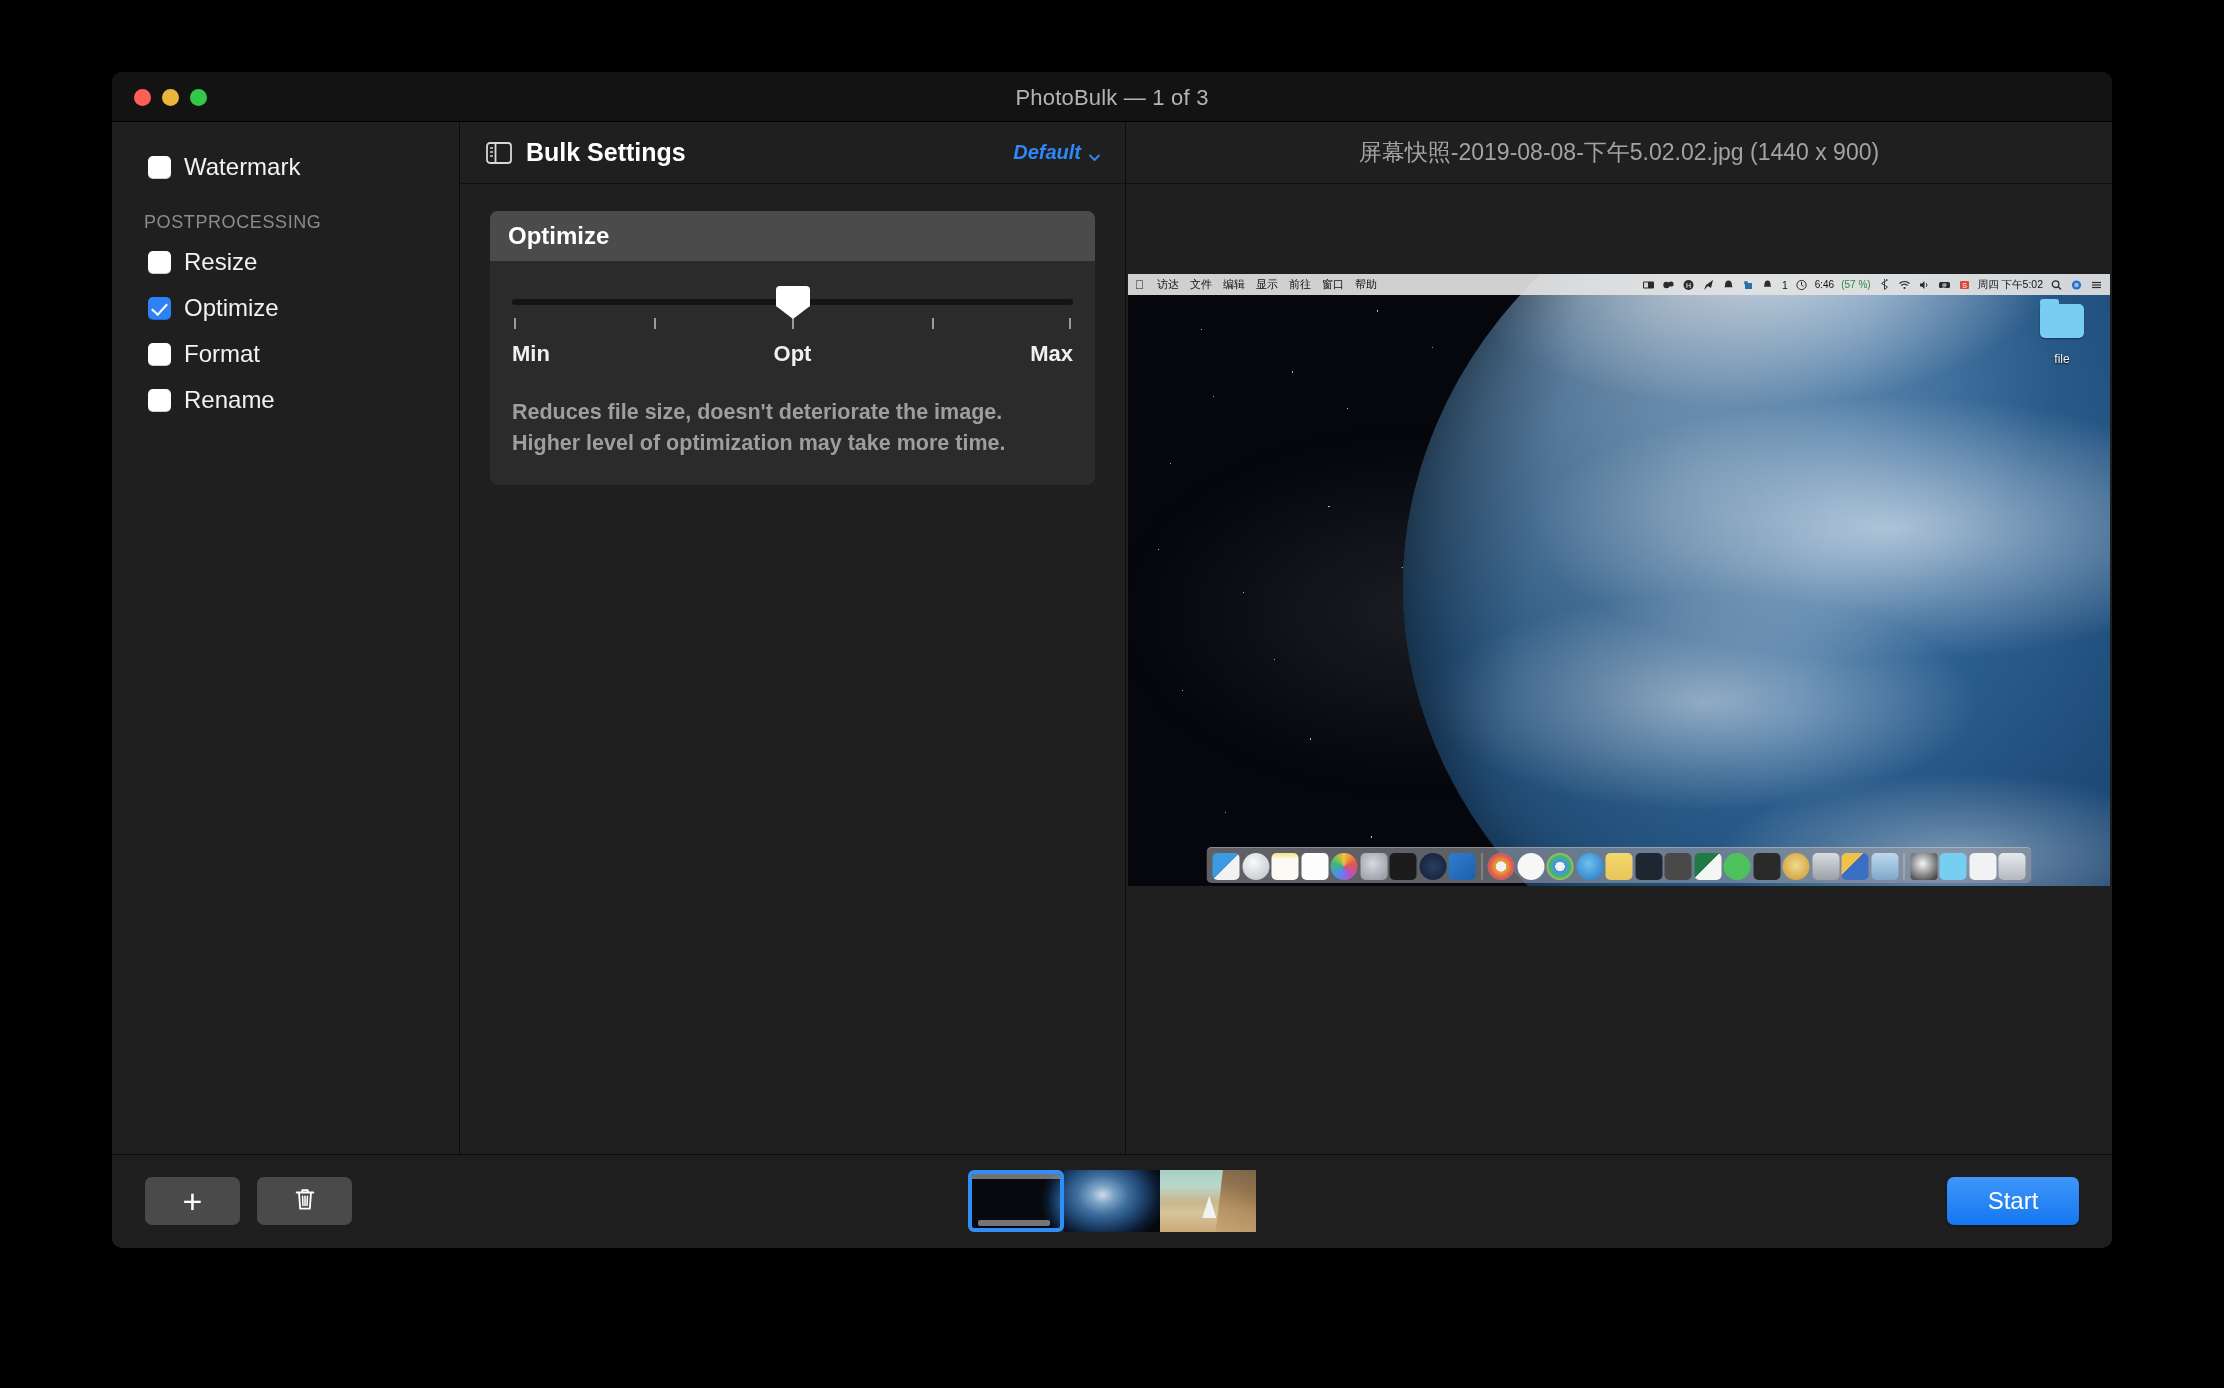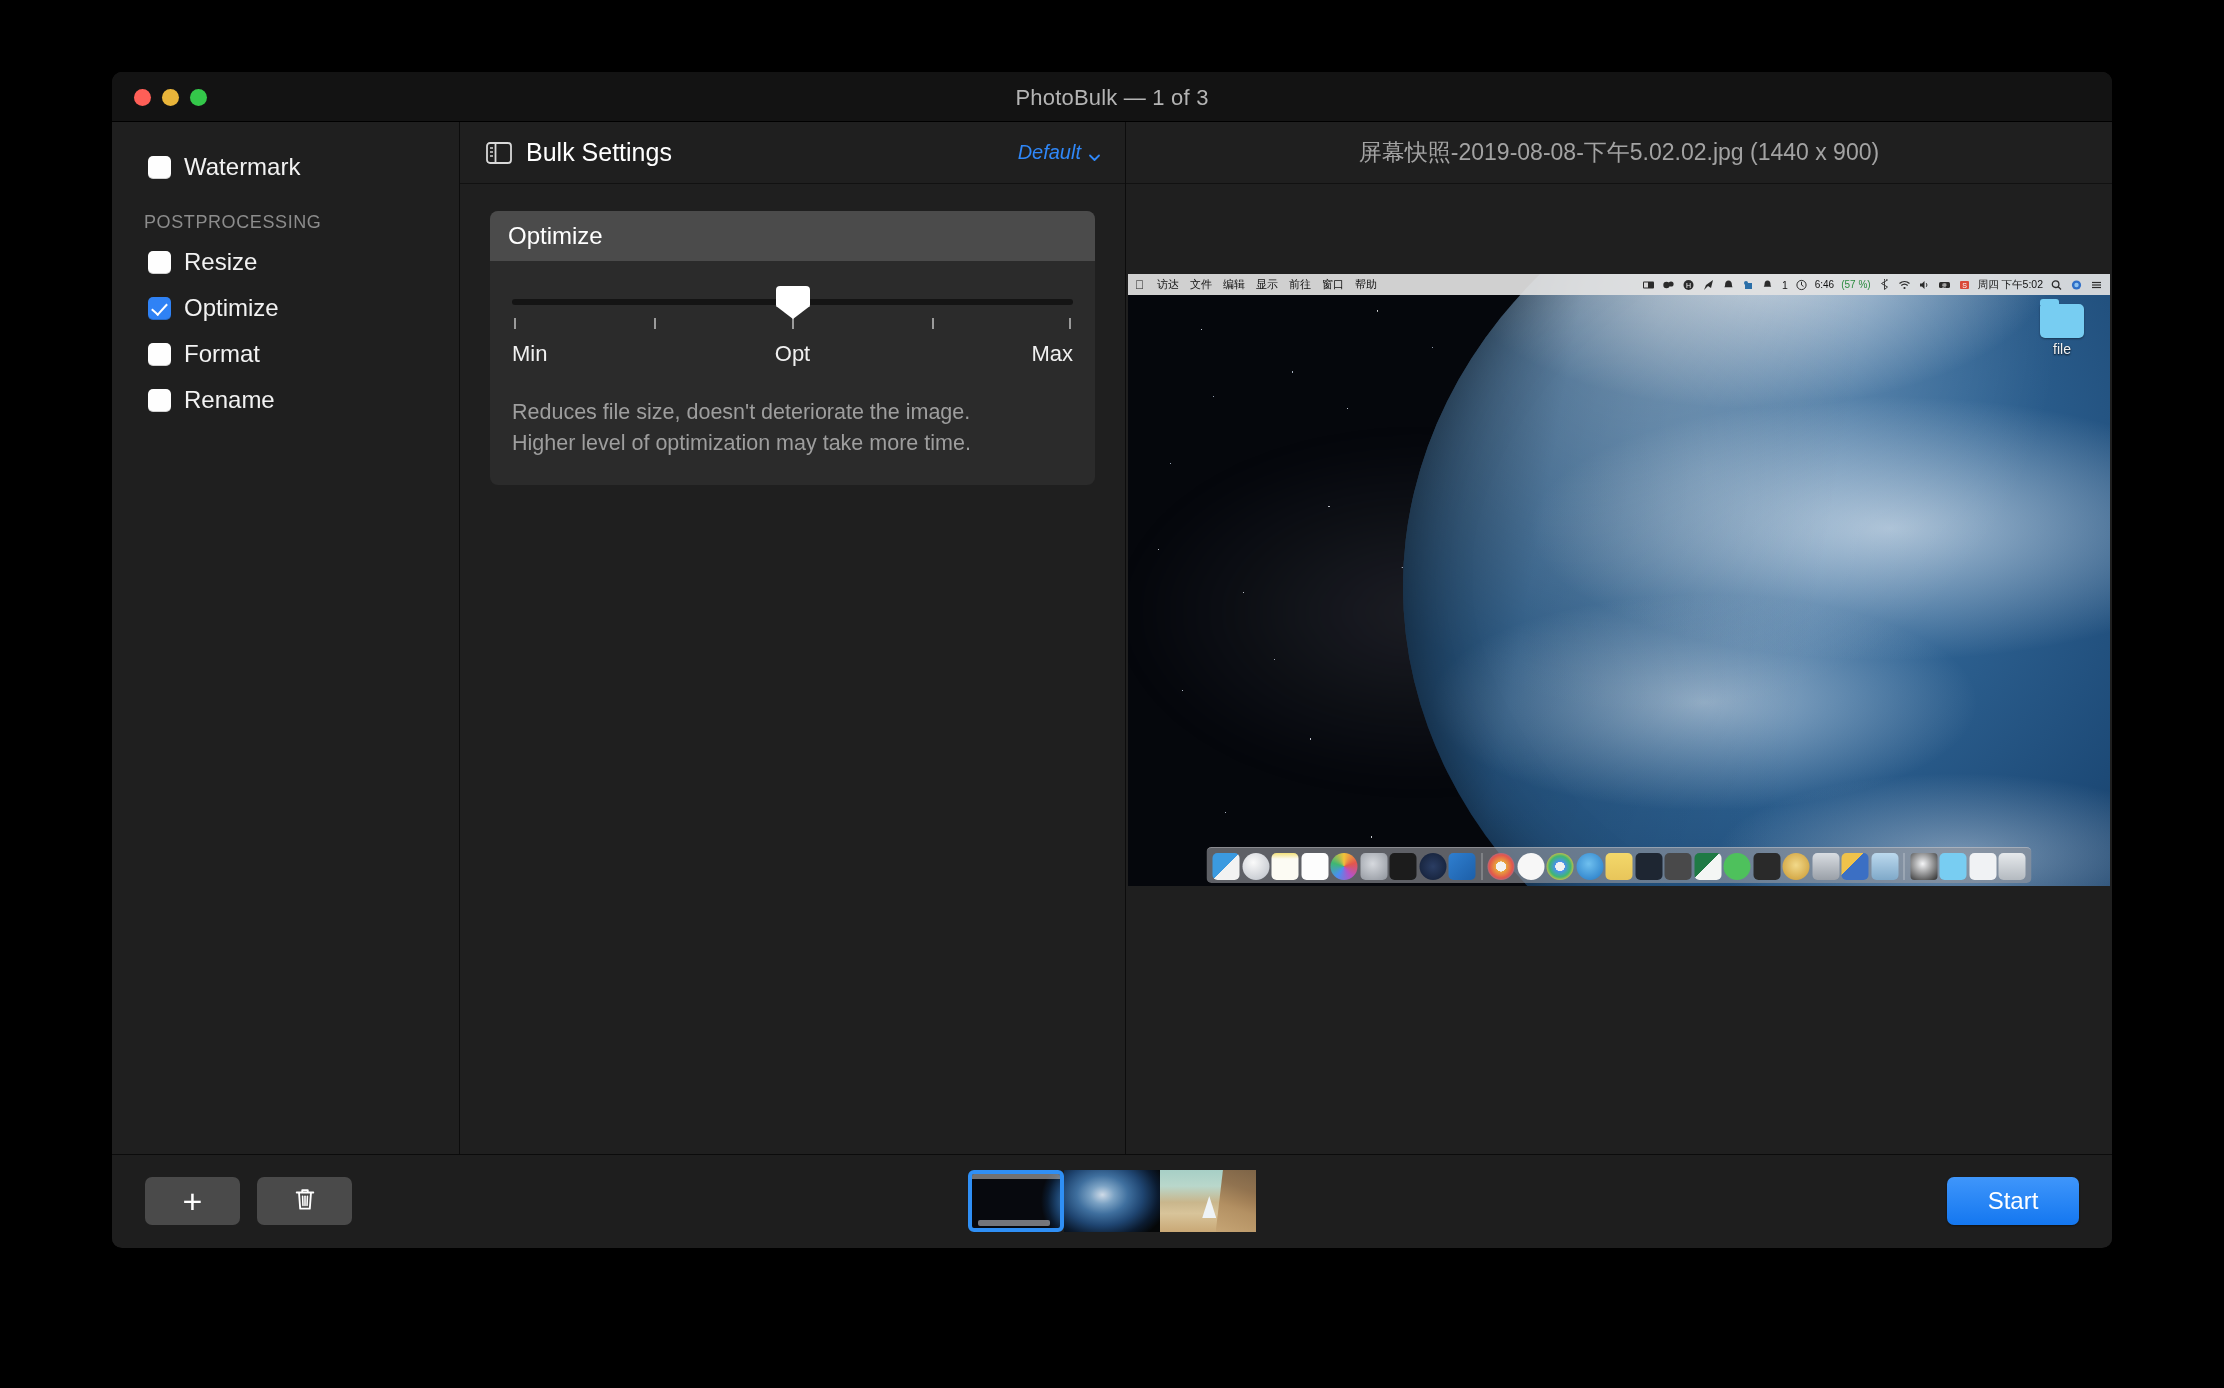--- a/index.html
+++ b/index.html
@@ -77,20 +77,21 @@
     font-size: 18px; color: #8c8c8c;
     letter-spacing: .6px;
     padding: 22px 0 6px 32px;
   }
 
   
   .settings {
     width: 666px;
     background: #1f1f1f;
     border-right: 1px solid #0c0c0c;
+    font-weight: bold;
   }
   .settings-head {
     height: 62px;
     display: flex; align-items: center;
     padding: 0 24px 0 26px;
     border-bottom: 1px solid #111;
   }
   .sidebar-glyph { width: 26px; height: 22px; flex: none; }
   .settings-title { font-size: 25px; color: #fff; margin-left: 14px; }
   .preset {
@@ -278,21 +279,21 @@
     background: #77cdf2;
     border-radius: 3px 5px 5px 5px;
     position: relative;
     box-shadow: 0 1px 2px rgba(0,0,0,.4);
   }
   .folder-ico::before {
     content: ""; position: absolute;
     left: 0; top: -5px; width: 19px; height: 6px;
     background: #77cdf2; border-radius: 3px 3px 0 0;
   }
-  .folder-name { font-size: 14px; color: #f2f2f2; margin-top: 3px; text-shadow: 0 1px 2px #000; }
+  .folder-name { font-size: 12px; color: #f2f2f2; margin-top: 14px; text-shadow: 0 1px 2px #000; }
 
   
   .dock {
     position: absolute; left: 50%; bottom: 3px;
     transform: translateX(-50%);
     height: 36px;
     display: flex; align-items: flex-end;
     gap: 2.5px;
     padding: 3px 6px;
     background: rgba(150,152,158,.62);

